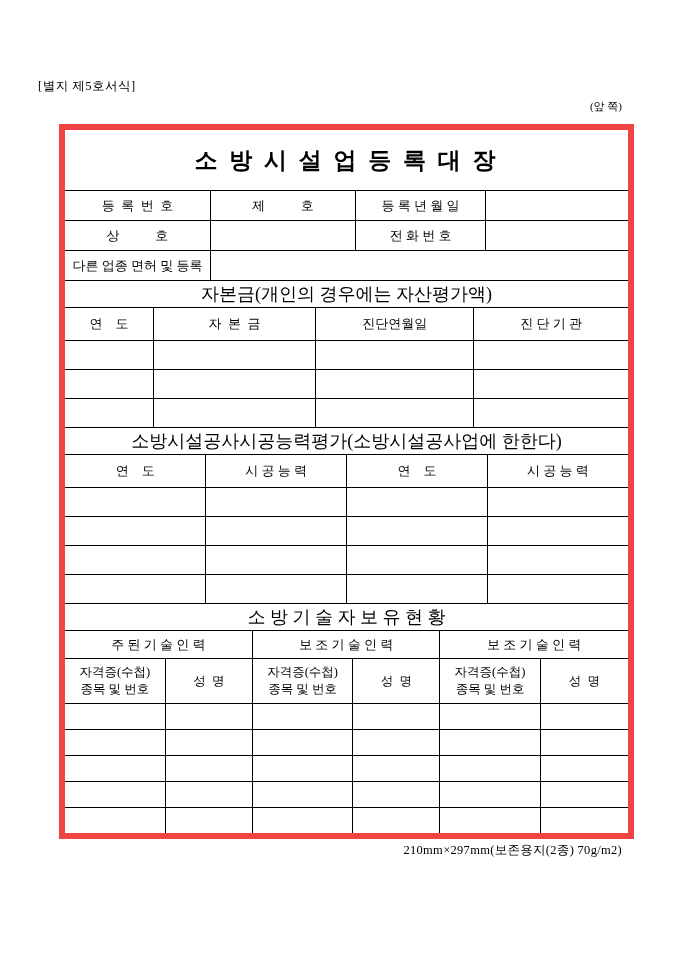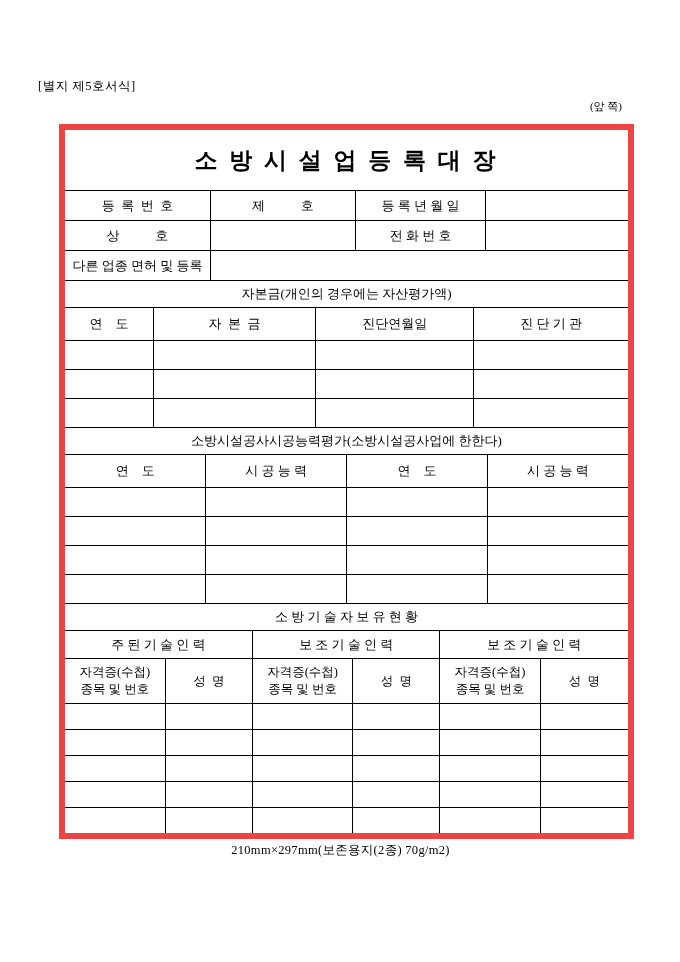--- a/index.html
+++ b/index.html
@@ -22,33 +22,33 @@
   table { border-collapse: collapse; width: 100%; table-layout: fixed; margin-top: -1px; }
   td {
     border: 1px solid #000;
     font-size: 13px; text-align: center; vertical-align: middle;
     white-space: pre-wrap; padding: 1px 2px; overflow: hidden;
   }
   td:first-child { border-left: none; margin-left: 13px; }
   td:last-child { border-right: none; }
   .sec-hdr {
     display: flex; align-items: center; justify-content: center;
-    font-size: 13px; height: 26px; white-space: pre;
+    font-size: 18px; height: 26px; white-space: pre;
     border-top: 1px solid #000; border-bottom: 1px solid #000; margin-top: -1px;
   }
   .tbl-basic tr td { height: 27px; }
   .tbl-capital .cols td { height: 30px; }
   .tbl-capital .empty td { height: 26px; }
   .tbl-capability .cols td { height: 30px; }
   .tbl-capability .empty td { height: 26px; }
   .tbl-tech .groups td { height: 25px; }
   .tbl-tech .cols td { height: 42px; font-size: 12.5px; line-height: 1.35; }
   .tbl-tech .empty td { height: 23px; }
   .tbl-tech tr:last-child td { border-bottom: none; }
-  .footer { position: absolute; left: 59px; width: 563px; top: 842px; font-size: 12.5px; text-align: center; letter-spacing: .3px; }
+  .footer { position: absolute; left: 59px; width: 563px; top: 842px; font-size: 12.5px; text-align: right; letter-spacing: .3px; }
 </style>
 </head>
 <body>
 
 <div class="form-label">[별지 제5호서식]</div>
 <div class="front-label">(앞 쪽)</div>
 
 <div class="form">
 
   <div class="title">소 방 시 설 업 등 록 대 장</div>

